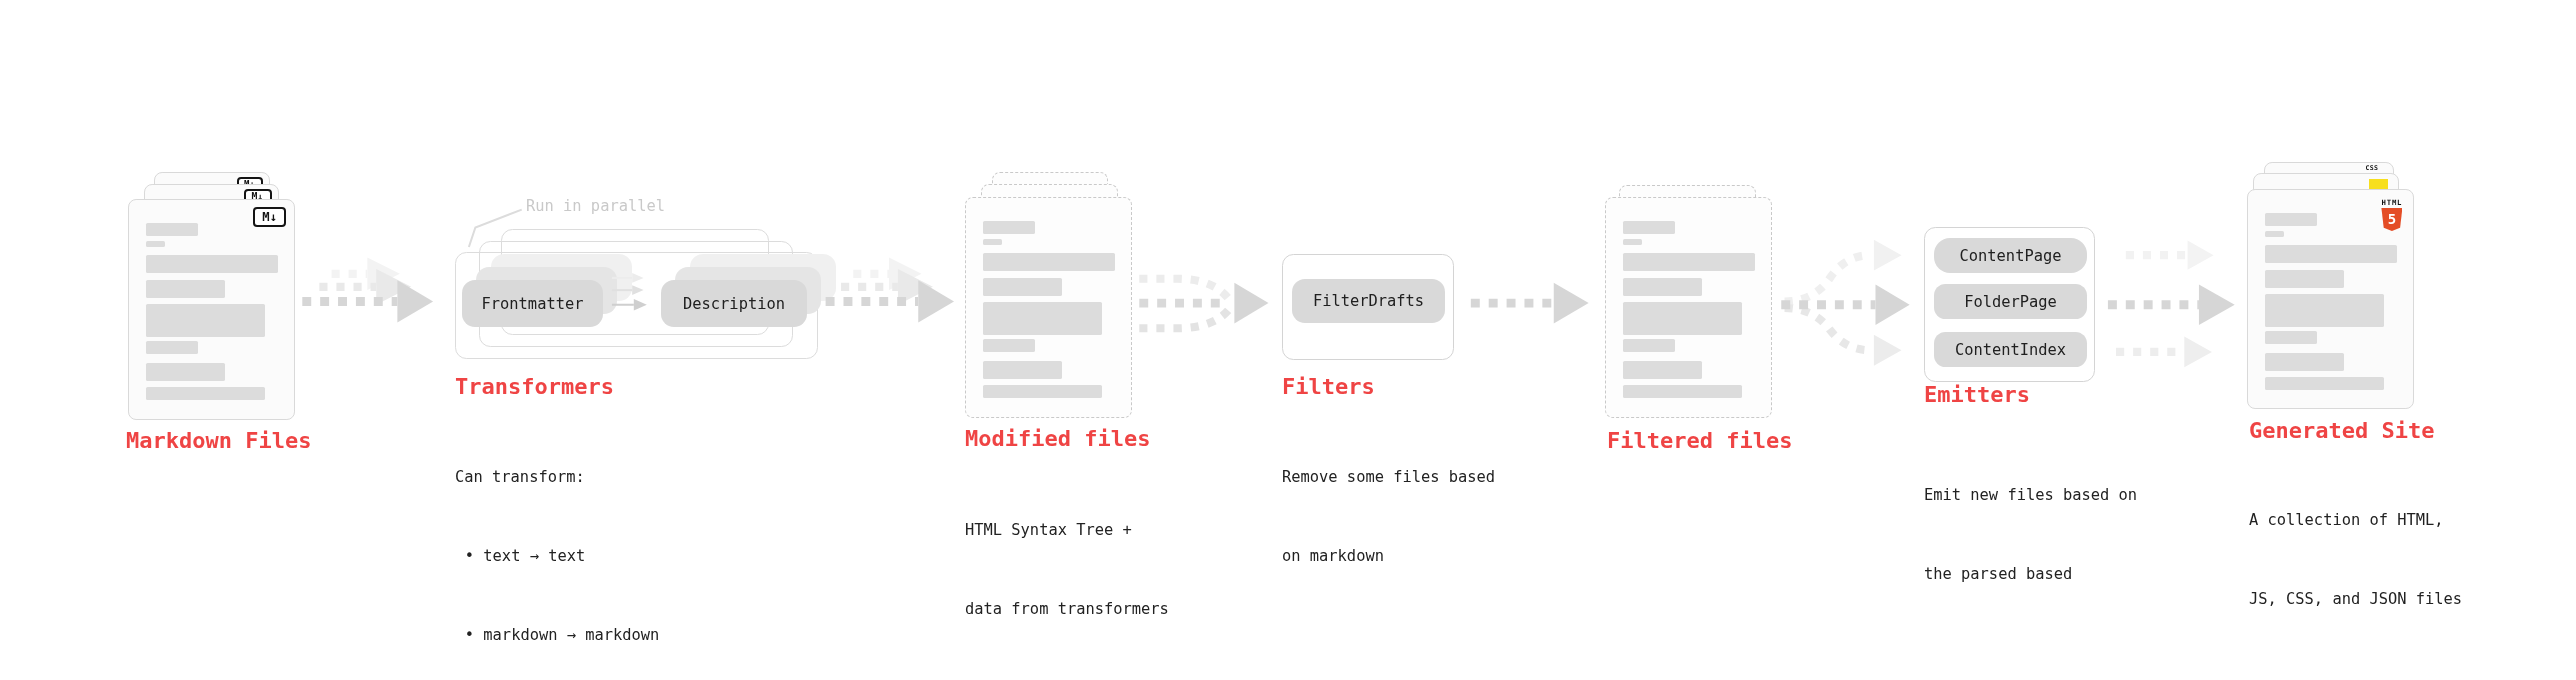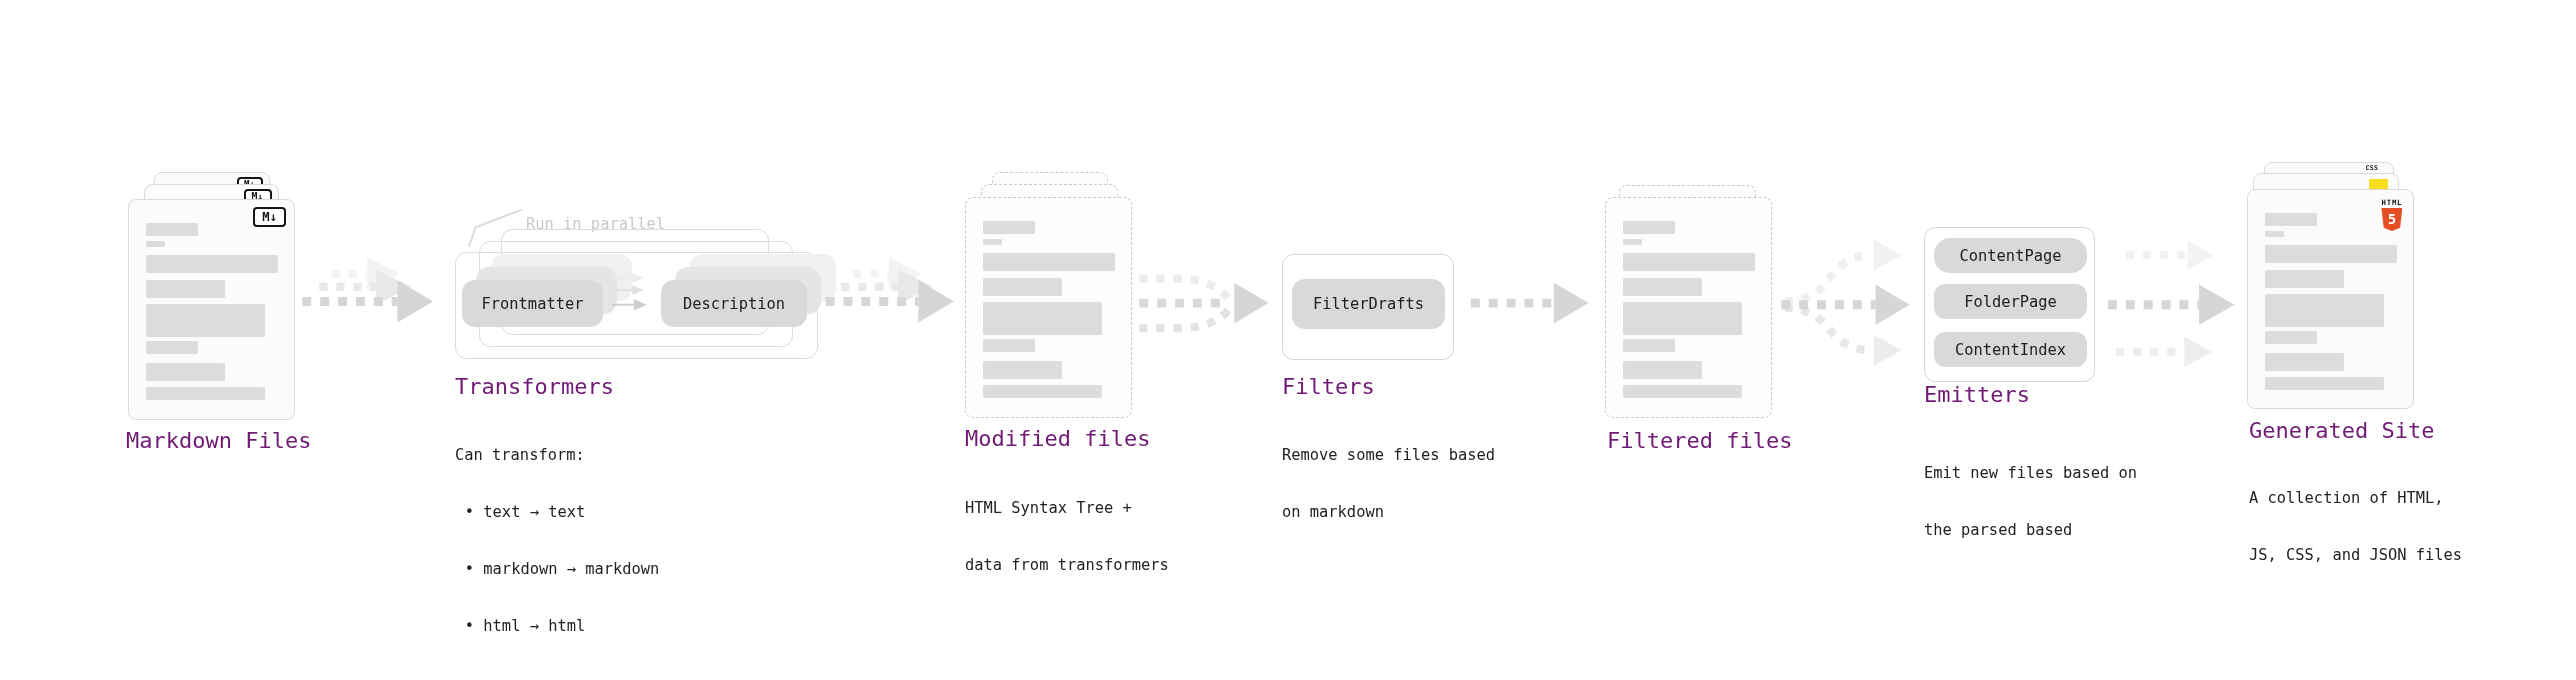--- a/index.html
+++ b/index.html
@@ -12,23 +12,23 @@
   .doc.dashed{background:#fdfdfd;border:1.6px dashed #c9c9c9;}
   .bar{position:absolute;left:17px;background:#dcdcdc;border-radius:1.6px;}
   .mbadge{position:absolute;border:2.4px solid #141414;border-radius:4.1px;background:#fff;color:#141414;
     font-weight:bold;display:flex;align-items:center;justify-content:center;box-sizing:border-box;}
   .obox{position:absolute;border:1.6px solid #dcdcdc;border-radius:11.4px;box-sizing:border-box;}
   .obox.filled{background:#ffffff;border-color:#d4d4d4;}
   .chip{position:absolute;background:#d9d9d9;border-radius:13px;display:flex;align-items:center;
     justify-content:center;font-size:15.4px;color:#202020;box-sizing:border-box;}
   .chip.ghost1{background:#e5e5e5;}
   .chip.ghost2{background:#f0f0f0;}
-  .title{position:absolute;font-size:22px;font-weight:400;color:#701a75;white-space:pre;}
+  .title{position:absolute;font-size:22px;font-weight:700;color:#ef4444;white-space:pre;}
   .body{position:absolute;font-size:15.4px;color:#222222;white-space:pre;}
-  .body .ln{line-height:21px;}
+  .body .ln{line-height:21px;margin-top:22px;}
   .body .bullet{margin-left:9.8px;}
   .note{position:absolute;font-size:15.4px;color:#c9c9c9;white-space:pre;}
   .html5{position:absolute;width:26px;text-align:center;}
   .html5 .word{font-size:7.3px;font-weight:bold;color:#111;letter-spacing:0.8px;line-height:8.1px;}
   .html5 .shield{width:21px;height:23px;margin:0.8px auto 0;background:#e44d26;color:#fff;
     display:flex;align-items:center;justify-content:center;font-size:14px;font-weight:bold;
     clip-path:polygon(0 0,100% 0,89% 86%,50% 100%,11% 86%);}
   .cssbadge{position:absolute;width:19.5px;text-align:center;}
   .cssbadge .word{font-size:6.5px;font-weight:bold;color:#111;line-height:6.5px;letter-spacing:0.4px;}
   .cssbadge .ubar{height:3.3px;margin-top:0.8px;background:#2463e8;border-radius:0.8px;}
@@ -62,21 +62,21 @@
           <div class="bar" style="top: 104px; width: 119px; height: 32.5px;"></div>
           <div class="bar" style="top: 141px; width: 52px; height: 13px;"></div>
           <div class="bar" style="top: 163px; width: 79px; height: 18px;"></div>
           <div class="bar" style="top: 187px; width: 119px; height: 13px;"></div>
         </div>
     </div>
     <div class="title" style="left:126px;top:428px">Markdown Files</div>
   </div>
 
   <div>
-    <div class="note" style="left:526px;top:215px">Run in parallel</div>
+    <div class="note" style="left:526px;top:197px">Run in parallel</div>
     <div class="obox" style="left:501px;top:229px;width:268px;height:106px"></div>
     <div class="obox" style="left:479px;top:241px;width:314px;height:106px"></div>
     <div class="obox" style="left:455px;top:252px;width:363px;height:107px"></div>
 
     <div class="chip ghost2" style="left:491px;top:254px;width:141px;height:47px"></div>
     <div class="chip ghost1" style="left:476px;top:267px;width:141px;height:47px"></div>
     <div class="chip" style="left:462px;top:280px;width:141px;height:47px">
         <span>Frontmatter</span>
       </div>
 
@@ -112,21 +112,21 @@
     </div>
     <div class="title" style="left:965px;top:426px">Modified files</div>
     <div class="body" style="left:965px;top:462px">
       <div class="ln">HTML Syntax Tree +</div>
       <div class="ln">data from transformers</div>
     </div>
   </div>
 
   <div>
     <div class="obox filled" style="left:1282px;top:254px;width:172px;height:106px"></div>
-    <div class="chip" style="left:1292px;top:279px;width:153px;height:50px">
+    <div class="chip" style="left:1292px;top:279px;width:153px;height:44px">
         <span>FilterDrafts</span>
       </div>
     <div class="title" style="left:1282px;top:374px">Filters</div>
     <div class="body" style="left:1282px;top:409px">
       <div class="ln">Remove some files based</div>
       <div class="ln">on markdown</div>
     </div>
   </div>
 
   <div>

